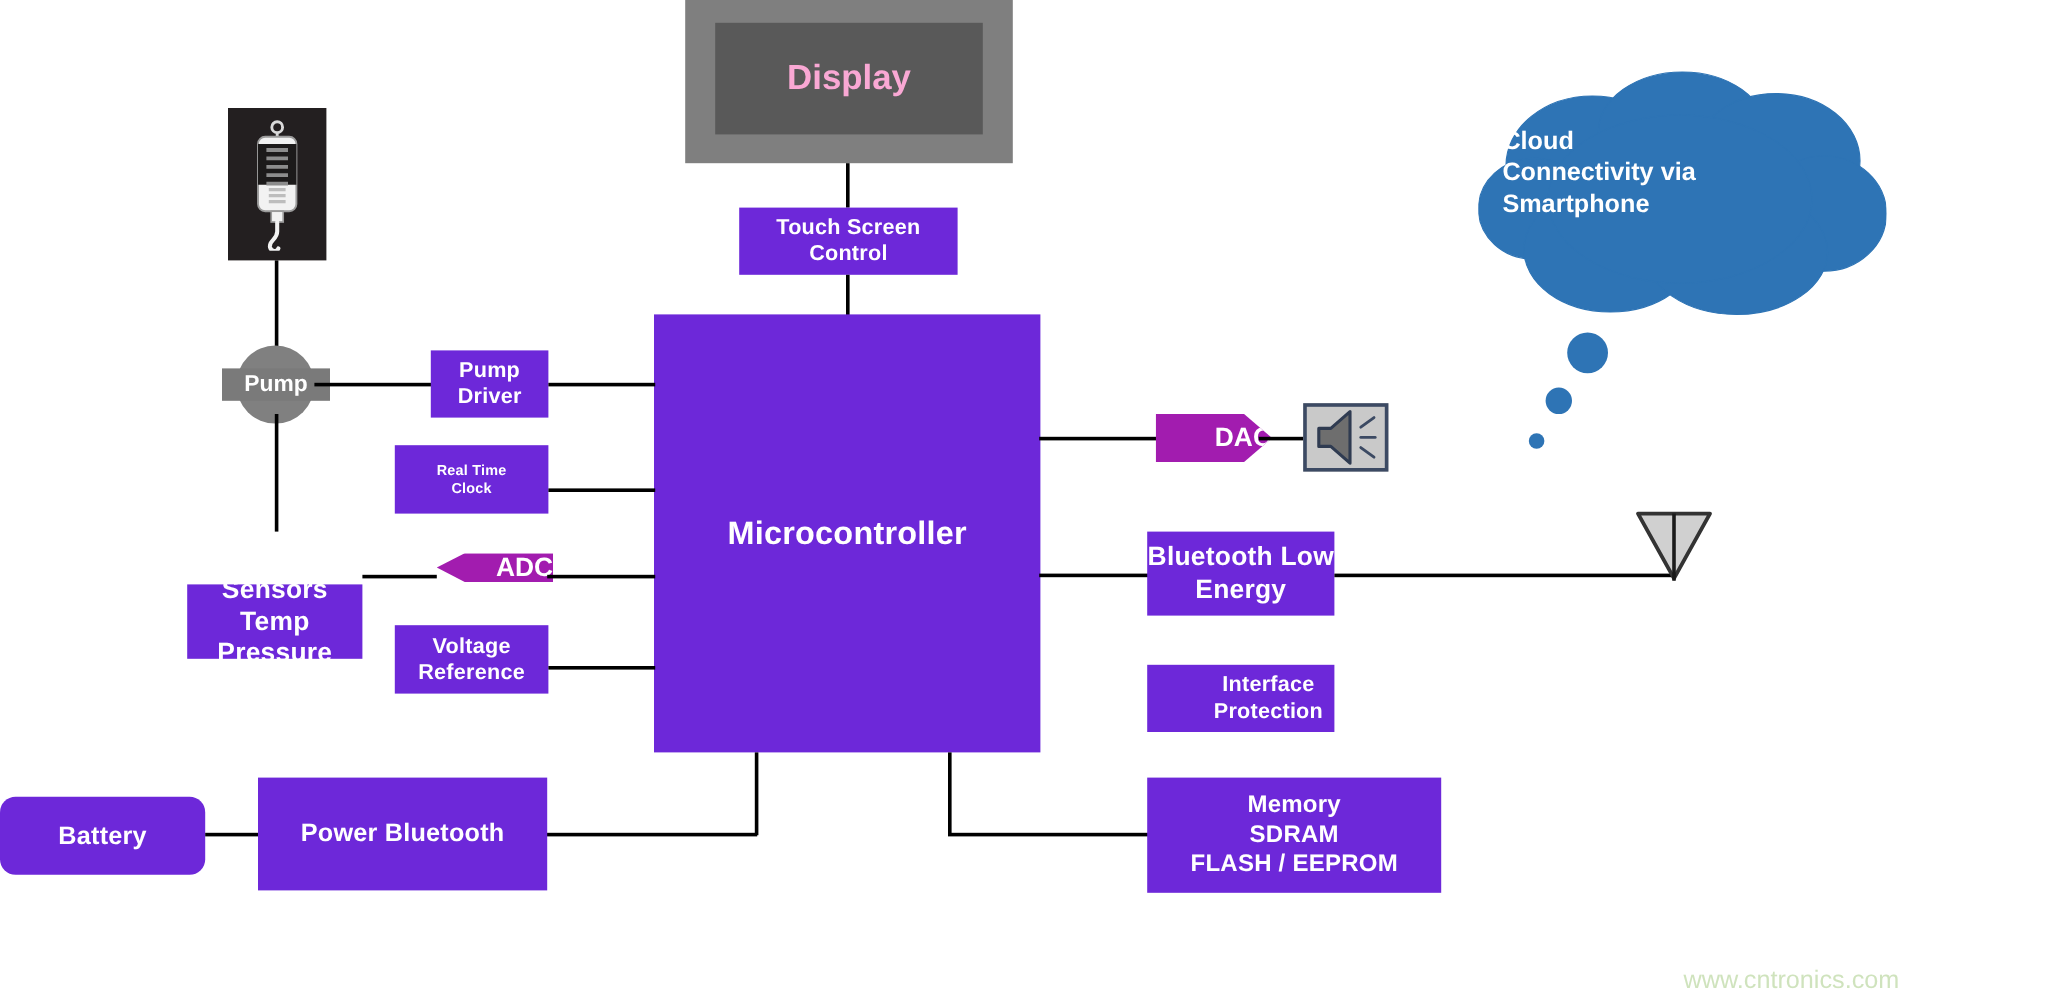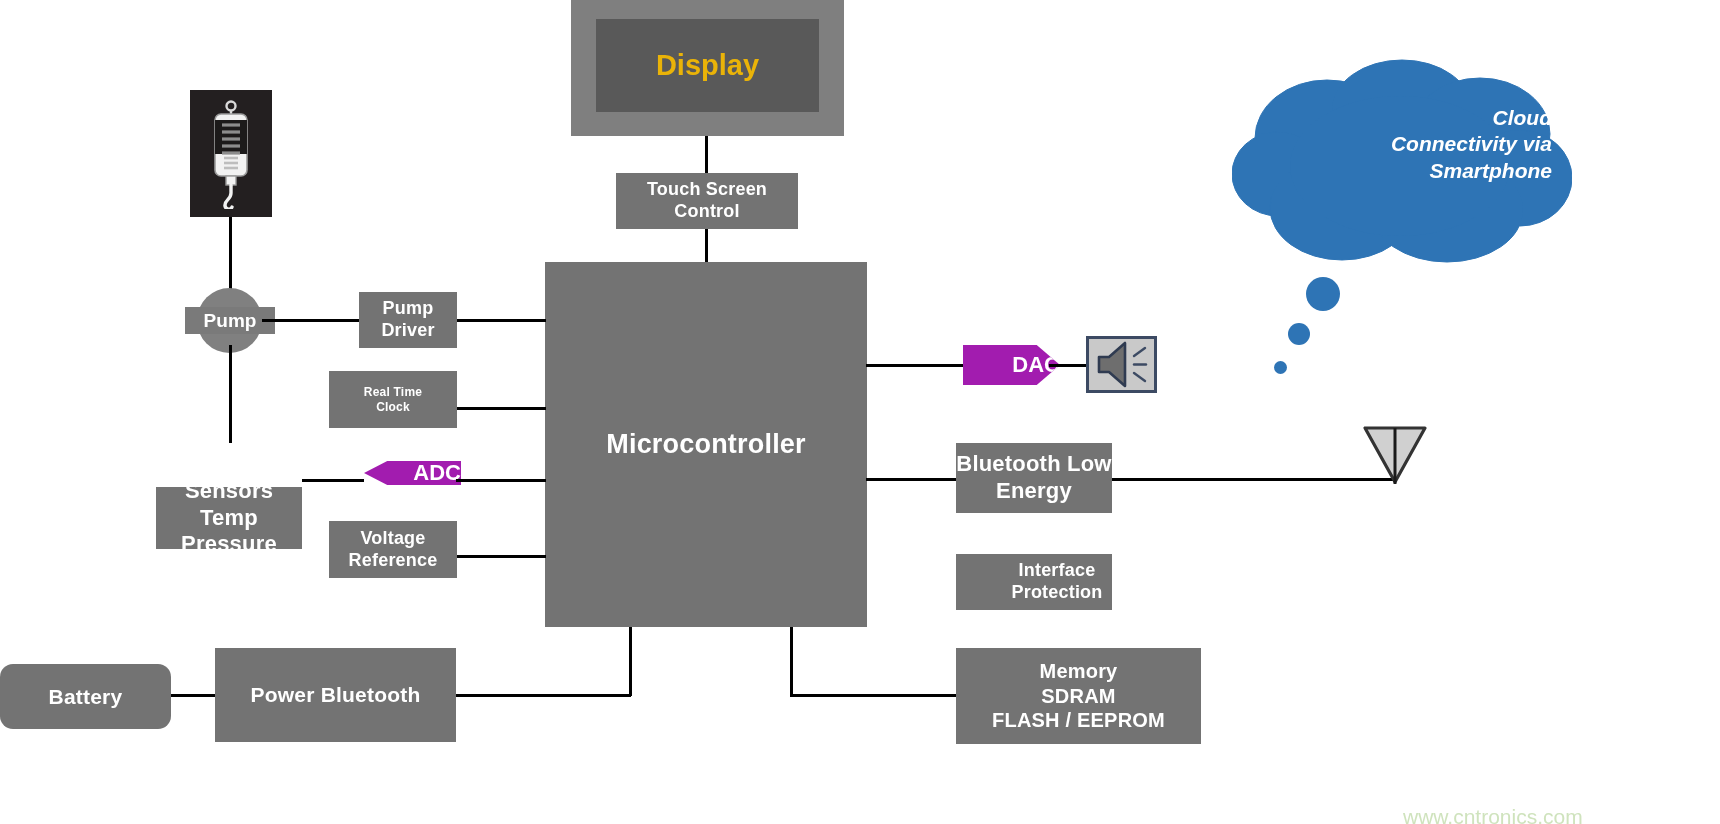--- a/index.html
+++ b/index.html
@@ -14,21 +14,21 @@
   #stage {
     position: relative;
     width: 1720px;
     height: 824px;
     background: #ffffff;
     overflow: hidden;
   }
   
   .blk {
     position: absolute;
-    background: #737373;
+    background: #6d28d9;
     color: #ffffff;
     font-weight: bold;
     display: flex;
     align-items: center;
     justify-content: center;
     text-align: center;
     line-height: 1.22;
     letter-spacing: .2px;
     box-sizing: border-box;
   }
@@ -43,21 +43,21 @@
   .vline { width: 3px; }
 
   
   #display-bezel {
     position: absolute;
     background: #7f7f7f;
   }
   #display-screen {
     position: absolute;
     background: #595959;
-    color: #eab308;
+    color: #f9a8d4;
     font-weight: bold;
     display: flex;
     align-items: center;
     justify-content: center;
   }
 
   
   #iv-bag-tile {
     position: absolute;
     background: #231f20;
@@ -102,25 +102,24 @@
     border: 3px solid #3c4a63;
     box-sizing: border-box;
   }
 
   
   #cloud { position: absolute; }
   #cloud-label {
     position: absolute;
     color: #ffffff;
     font-weight: bold;
-    text-align: right;
+    text-align: left;
     line-height: 1.25;
     white-space: pre-line;
     z-index: 4;
-    font-style: italic;
   }
   .bubble {
     position: absolute;
     background: #2e74b5;
     border-radius: 50%;
   }
 
   
   #antenna { position: absolute; }
 

